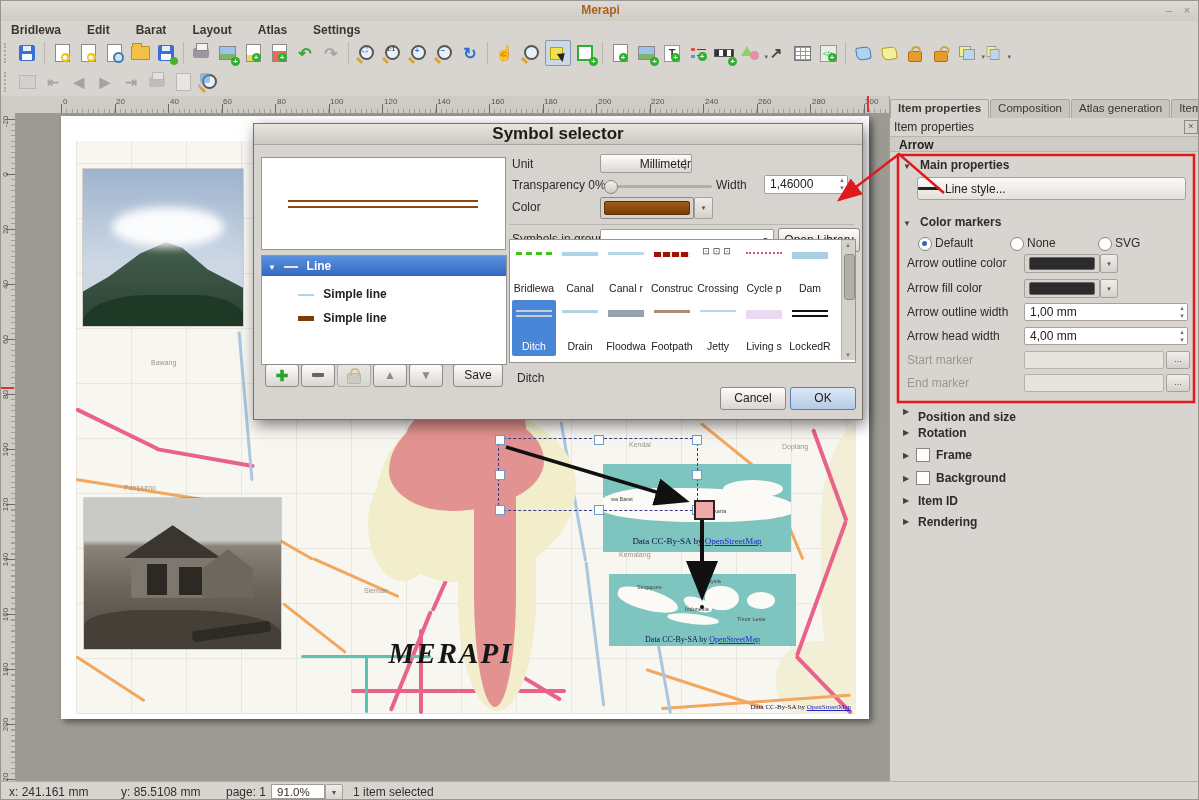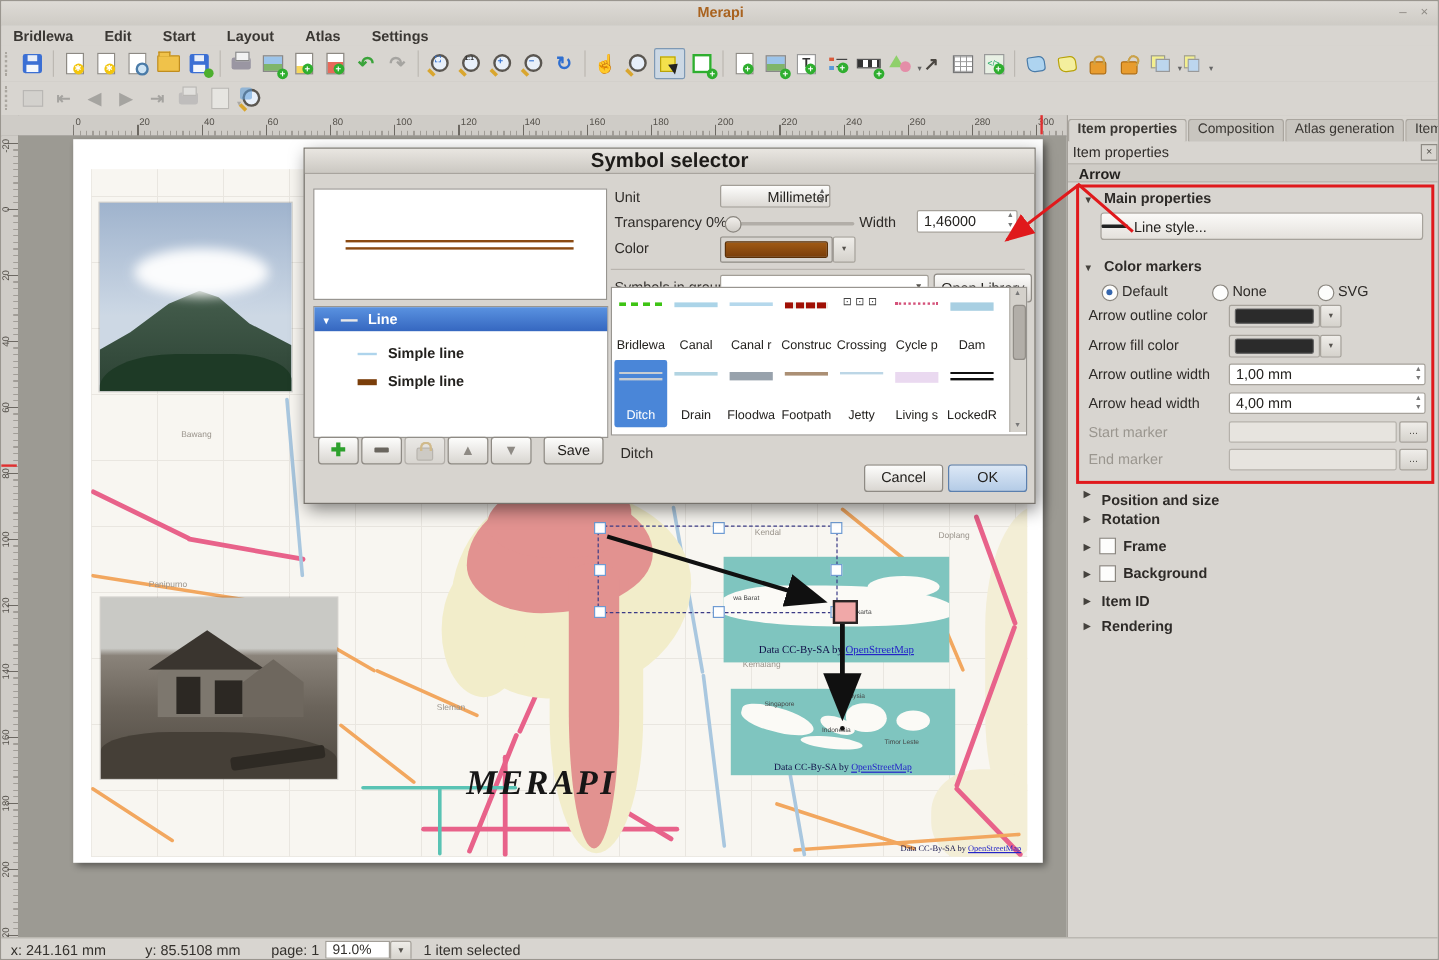--- a/index.html
+++ b/index.html
@@ -134,21 +134,21 @@
 
   <div class="r titlebar">
     <div class="r wtitle">Merapi</div>
     <div class="r winbtn" style="left:1160px">–</div>
     <div class="r winbtn" style="left:1178px">×</div>
   </div>
 
   <div class="r menubar">
     <span>Bridlewa</span>
     <span>Edit</span>
-    <span>Start</span>
+    <span>Barat</span>
     <span>Layout</span>
     <span>Atlas</span>
     <span>Settings</span>
   </div>
 
   <div class="r tbar tb1">
     <div class="tbhandle"></div>
     <span class="icn">
         <span class="i-floppy"></span>
       </span>

